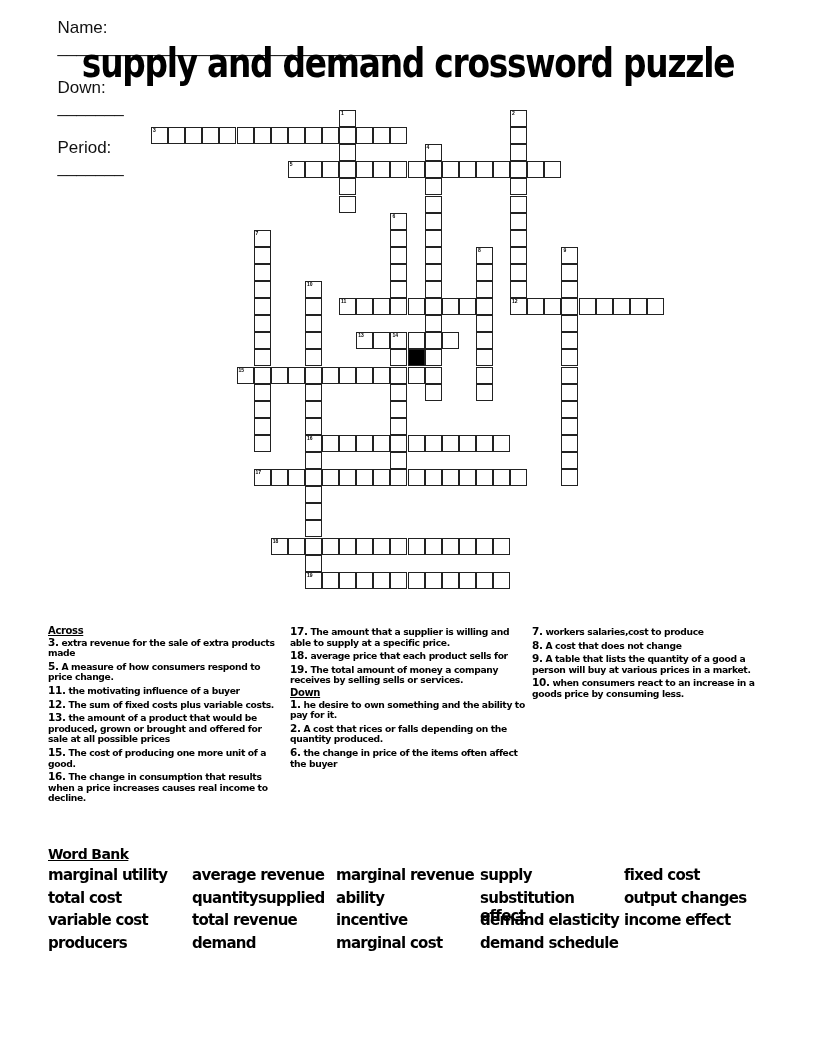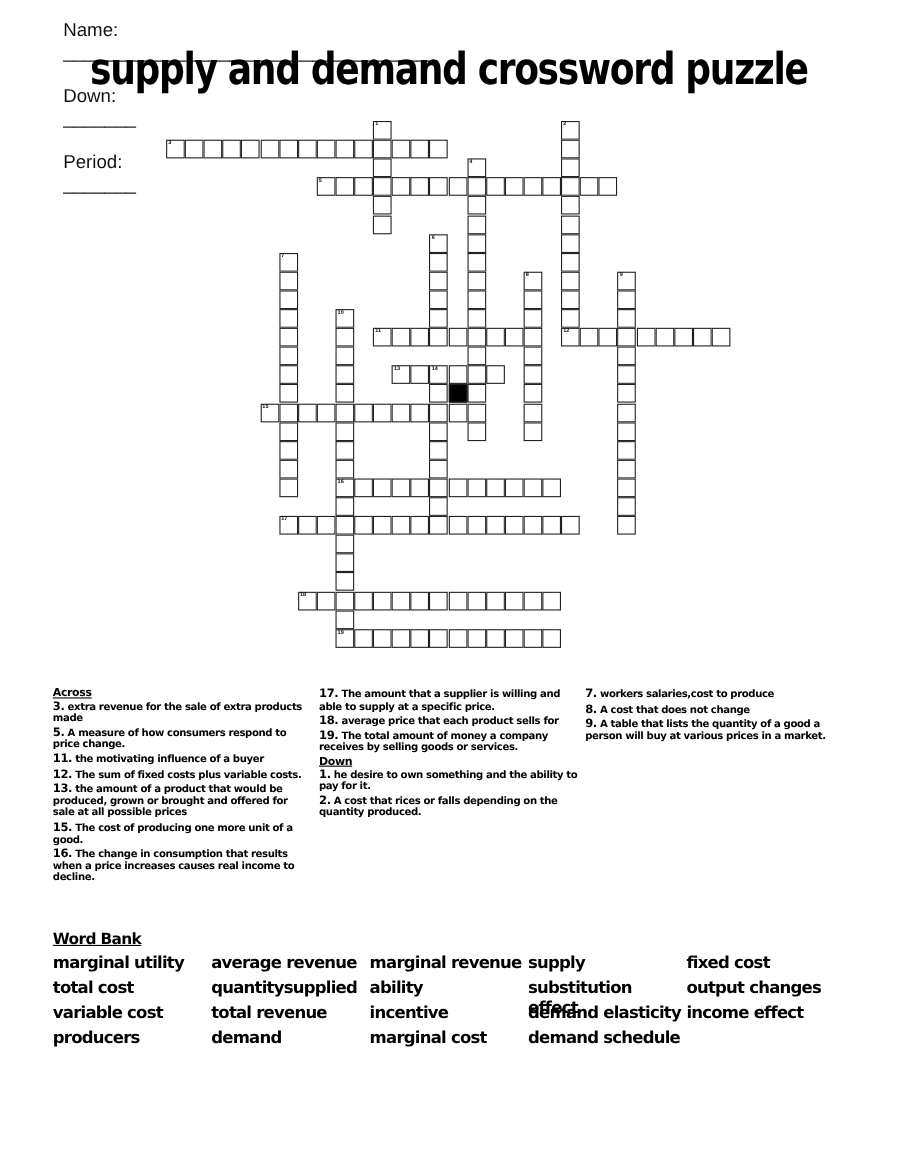--- a/index.html
+++ b/index.html
@@ -287,29 +287,31 @@
     <span class="clue"><b>5.</b><span> A measure of how consumers respond to price change.</span></span>
     <span class="clue"><b>11.</b><span> the motivating influence of a buyer</span></span>
     <span class="clue"><b>12.</b><span> The sum of fixed costs plus variable costs.</span></span>
     <span class="clue"><b>13.</b><span> the amount of a product that would be produced, grown or brought and offered for sale at all possible prices</span></span>
     <span class="clue"><b>15.</b><span> The cost of producing one more unit of a good.</span></span>
     <span class="clue"><b>16.</b><span> The change in consumption that results when a price increases causes real income to decline.</span></span>
   </div>
 <div class="clues col2" id="col2">
     <span class="clue"><b>17.</b><span> The amount that a supplier is willing and able to supply at a specific price.</span></span>
     <span class="clue"><b>18.</b><span> average price that each product sells for</span></span>
-    <span class="clue"><b>19.</b><span> The total amount of money a company receives by selling goods or services.</span></span>
+    <span class="clue"><b>19.</b><span> The total amount of money a company receives by selling sells or services.</span></span>
     <span class="head">Down</span>
     <span class="clue"><b>1.</b><span> he desire to own something and the ability to pay for it.</span></span>
     <span class="clue"><b>2.</b><span> A cost that rices or falls depending on the quantity produced.</span></span>
+    <span class="clue"><b>6.</b><span> the change in price of the items often affect the buyer</span></span>
   </div>
 <div class="clues col3" id="col3">
     <span class="clue"><b>7.</b><span> workers salaries,cost to produce</span></span>
     <span class="clue"><b>8.</b><span> A cost that does not change</span></span>
     <span class="clue"><b>9.</b><span> A table that lists the quantity of a good a person will buy at various prices in a market.</span></span>
+    <span class="clue"><b>10.</b><span> when consumers react to an increase in a goods price by consuming less.</span></span>
   </div>
 
 <div class="wb-title">Word Bank</div>
 <div class="wordbank" id="wordbank">
     <div>marginal utility</div>
     <div>average revenue</div>
     <div>marginal revenue</div>
     <div>supply</div>
     <div>fixed cost</div>
     <div>total cost</div>

